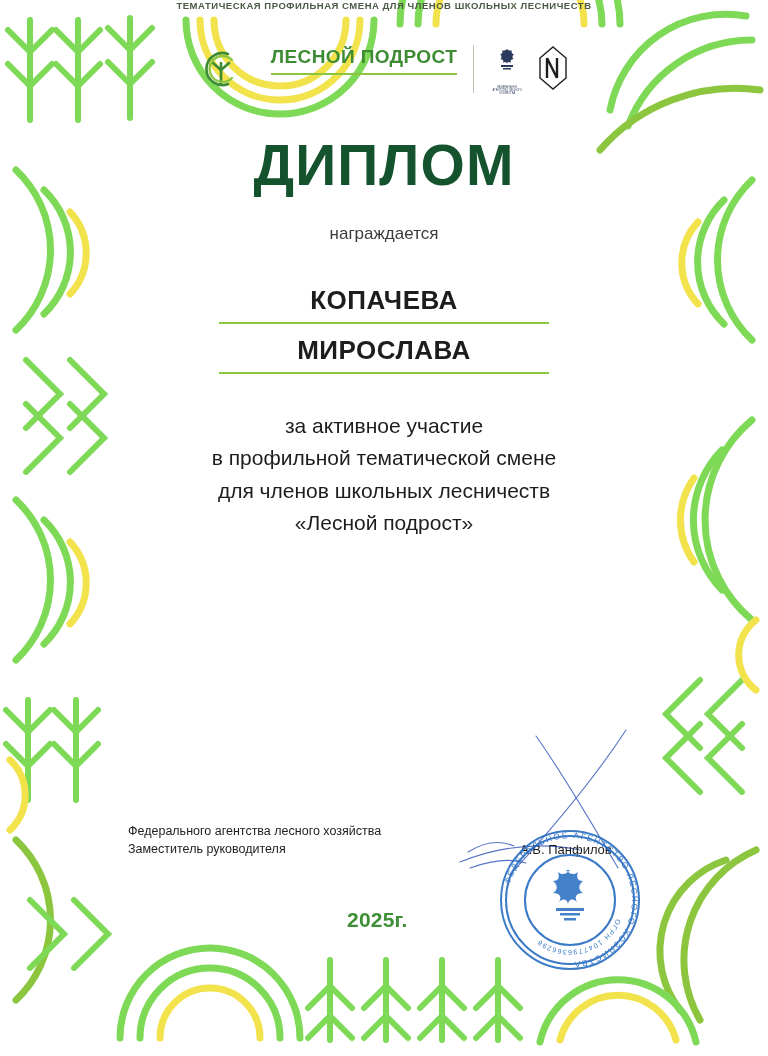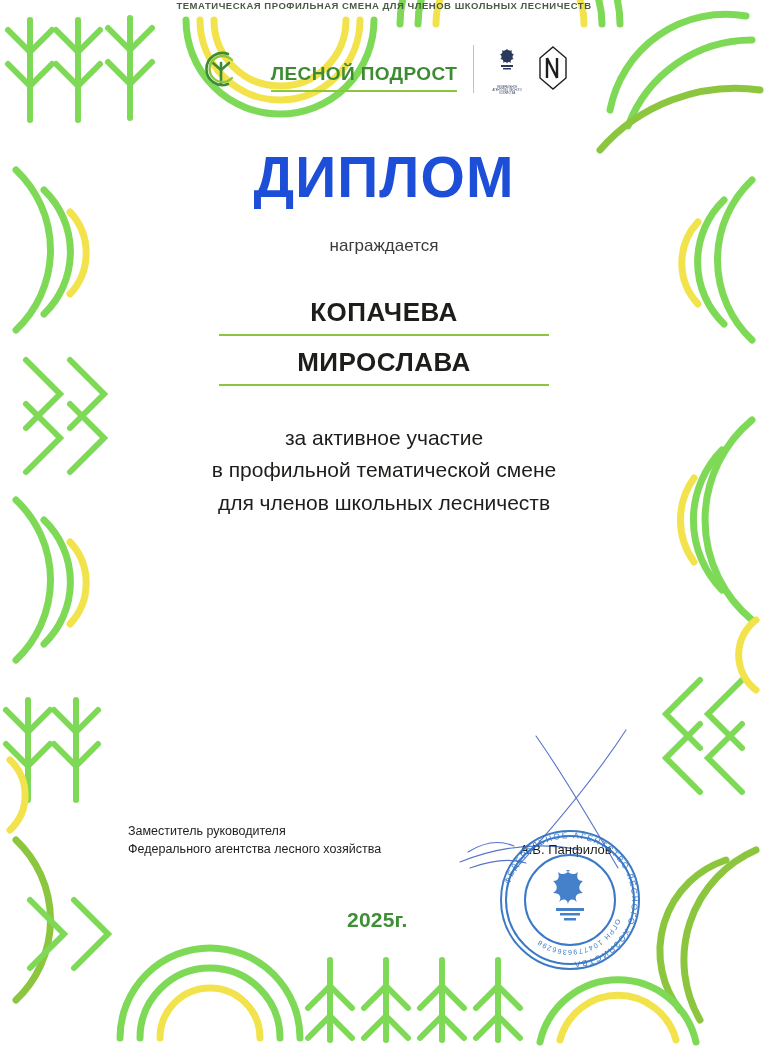--- a/index.html
+++ b/index.html
@@ -35,21 +35,21 @@
     text-transform:uppercase;
   }
   .logo-row{
     margin-top:34px;
     display:flex;
     align-items:center;
     justify-content:center;
     gap:0px;
   }
   .logo-left{
-    display:flex;align-items:flex-end;gap:27px;
+    display:flex;align-items:flex-start;gap:27px;
   }
   .logo-mark{
     width:46px;height:46px;position:relative;flex:0 0 auto;
   }
   .logo-text{
     font-size:19px;
     font-weight:700;
     letter-spacing:0.02em;
     color:#3d8b33;
     position:relative;
@@ -60,25 +60,25 @@
     position:absolute;left:0;right:0;bottom:0;
     height:2px;background:#8cc63f;
   }
   .logo-sep{
     width:1px;height:48px;background:#b9c7b3;margin:0 16px;
   }
   .emblems{display:flex;align-items:center;gap:12px;}
   .emblem{width:34px;height:46px;position:relative;}
   .emblem-cap{font-size:2.6px;color:#2b3a5c;line-height:1.25;text-align:center;letter-spacing:0.02em;}
   .title{
-    margin-top:56px;
+    margin-top:44px;
     font-size:57px;
     font-weight:700;
     letter-spacing:0.02em;
-    color:#1d4ed8;
+    color:#14532d;
     line-height:1;
   }
   .subtitle{
     margin-top:30px;
     font-size:17px;
     color:#3b3b3b;
     font-weight:400;
   }
   .names{
     margin-top:42px;
@@ -352,36 +352,37 @@
 
     <div class="names">
       <div class="name-line">КОПАЧЕВА</div>
       <div class="name-line">МИРОСЛАВА</div>
     </div>
 
     <div class="reason">
       <div>за активное участие</div>
       <div>в профильной тематической смене</div>
       <div>для членов школьных лесничеств</div>
+      <div>«Лесной подрост»</div>
     </div>
   </div>
 
   <svg class="sig-scribble" viewBox="0 0 230 200" xmlns="http://www.w3.org/2000/svg">
     <g fill="none" stroke="#3b5bbf" stroke-width="1.1" stroke-linecap="round" opacity=".85">
       <path d="M96 36 C120 70 150 120 178 168"></path>
       <path d="M186 30 C160 70 120 120 70 175"></path>
       <path d="M20 162 C50 150 92 140 140 150"></path>
       <path d="M28 152 C44 142 60 140 74 146"></path>
       <path d="M30 168 C52 160 70 158 86 163"></path>
     </g>
   </svg>
 
   <div class="footer">
+    <div class="sign-role">Федерального агентства лесного хозяйства</div>
     <div class="sign-role">Заместитель руководителя</div>
-    <div class="sign-role">Федерального агентства лесного хозяйства</div>
     <div class="sign-name">А.В. Панфилов</div>
     <div class="year">2025г.</div>
   </div>
 
   <svg class="stamp" viewBox="0 0 156 156" xmlns="http://www.w3.org/2000/svg">
     <defs>
       <path id="outerArc" d="M78 78 m-62,0 a62,62 0 1,1 124,0 a62,62 0 1,1 -124,0"></path>
       <path id="innerArc" d="M78 78 m-50,0 a50,50 0 1,1 100,0 a50,50 0 1,1 -100,0"></path>
     </defs>
     <g fill="none" stroke="#2b6fc2" stroke-width="2">

